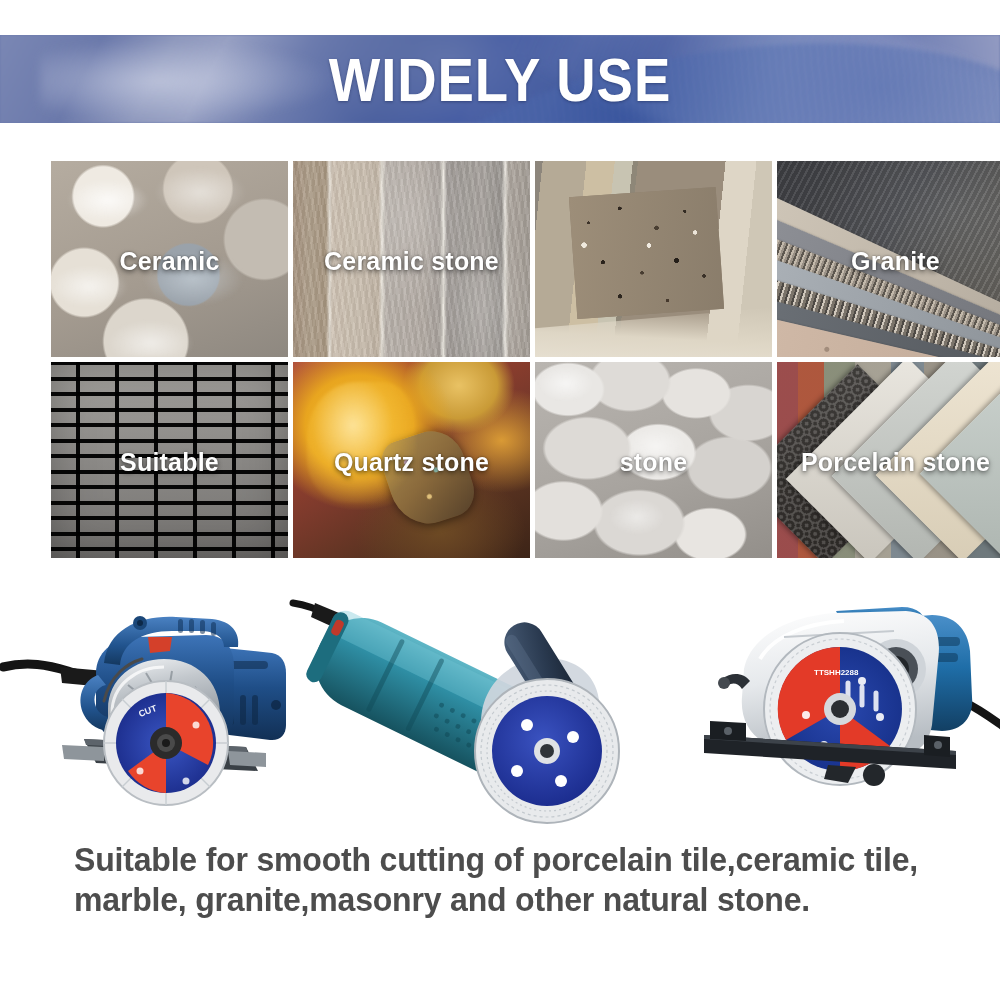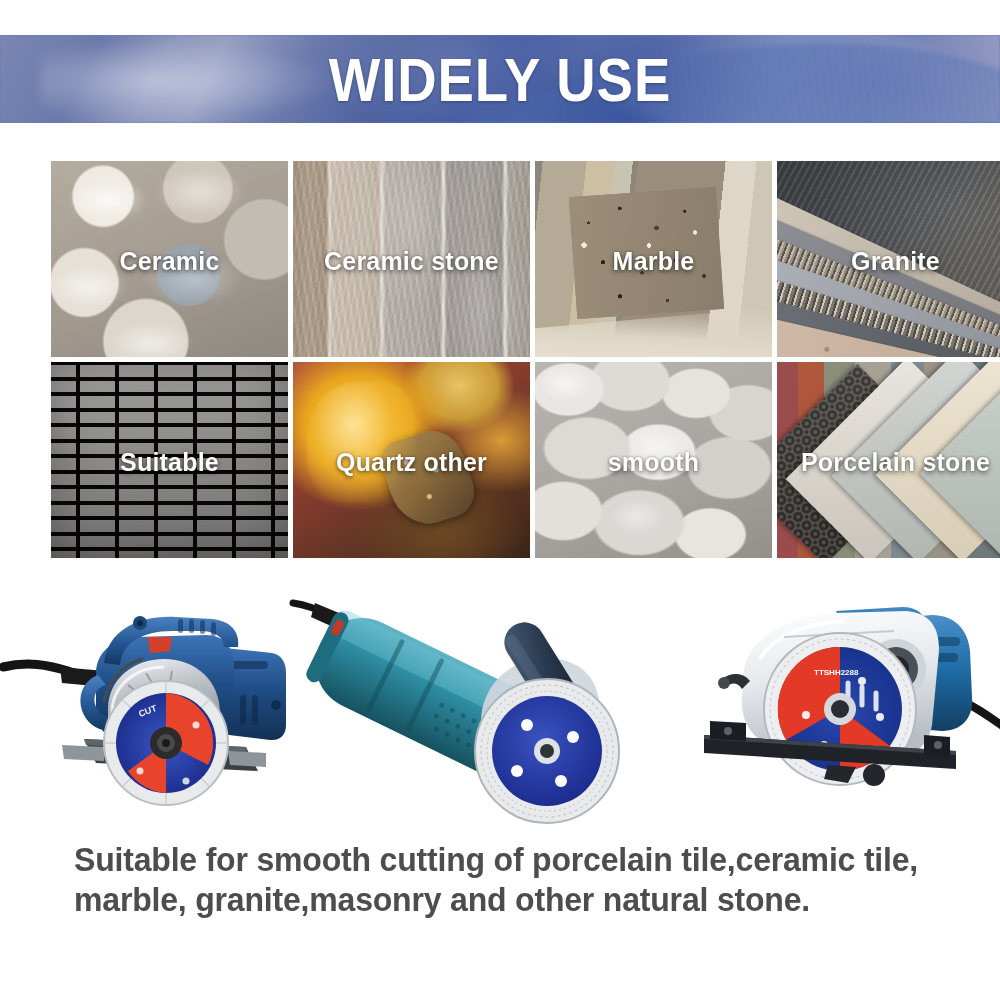--- a/index.html
+++ b/index.html
@@ -397,21 +397,20 @@
       <div class="tile-label">Ceramic</div>
     </div>
 
     <div class="tile">
       <div class="tile-art art-ceramictile"></div>
       <div class="tile-label">Ceramic stone</div>
     </div>
 
     <div class="tile">
       <div class="tile-art art-marble"></div>
-      <div class="tile-label">Marble</div>
     </div>
 
     <div class="tile">
       <div class="tile-art art-granite">
         <div class="gr-plank gr1"></div>
         <div class="gr-plank gr2"></div>
         <div class="gr-plank gr3"></div>
         <div class="gr-plank gr4"></div>
         <div class="gr-plank gr5"></div>
         <div class="gr-plank gr6"></div>
@@ -420,26 +419,26 @@
       <div class="tile-label">Granite</div>
     </div>
 
     <div class="tile">
       <div class="tile-art art-masonry"></div>
       <div class="tile-label">Suitable</div>
     </div>
 
     <div class="tile">
       <div class="tile-art art-quartz"></div>
-      <div class="tile-label">Quartz other</div>
+      <div class="tile-label">Quartz stone</div>
     </div>
 
     <div class="tile">
       <div class="tile-art art-stone"></div>
-      <div class="tile-label">smooth</div>
+      <div class="tile-label">stone</div>
     </div>
 
     <div class="tile">
       <div class="tile-art art-porcelain">
         <div class="pc-sq pc1"></div>
         <div class="pc-sq pc2"></div>
         <div class="pc-sq pc3"></div>
         <div class="pc-sq pc4"></div>
         <div class="pc-sq pc5"></div>
       </div>

